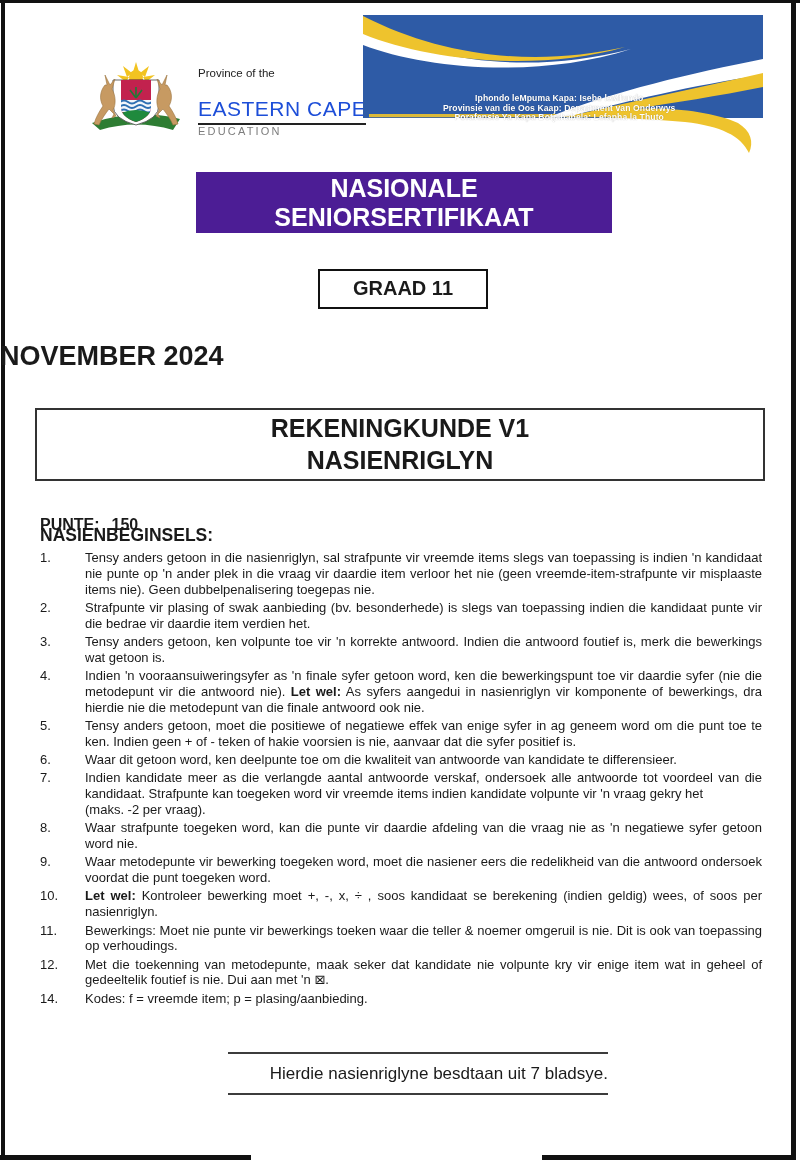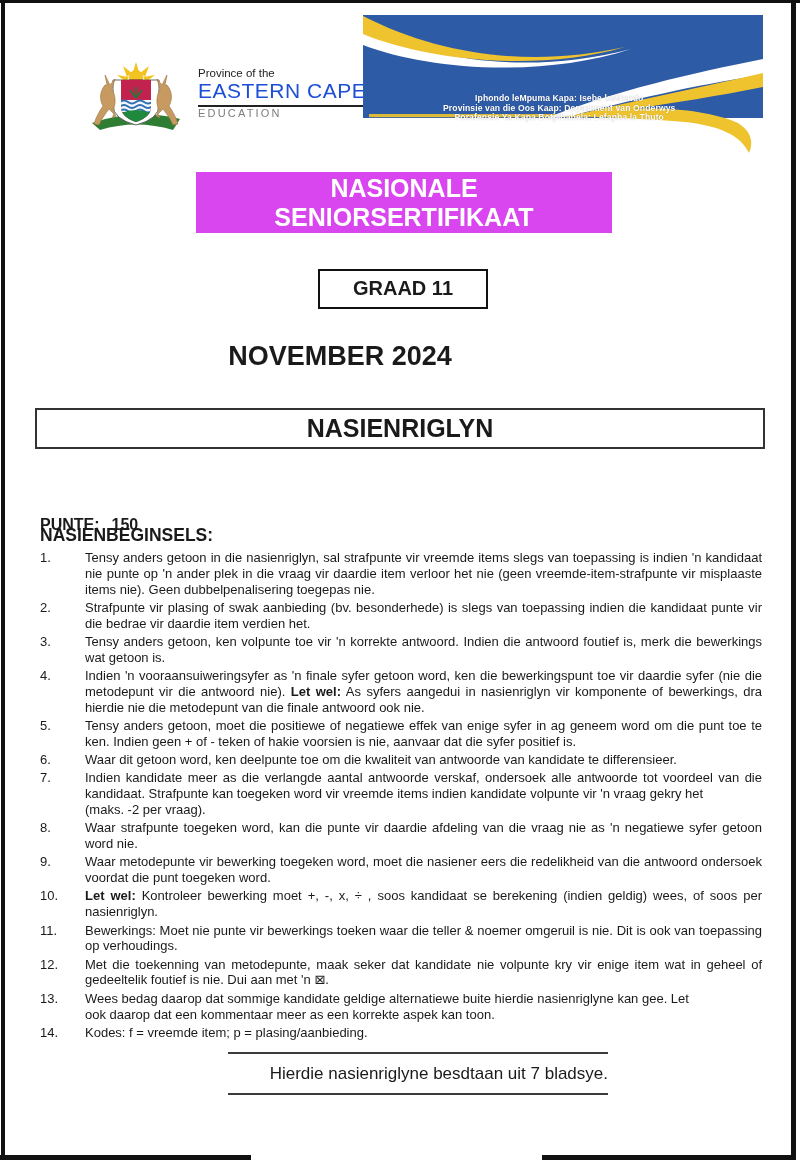--- a/index.html
+++ b/index.html
@@ -12,35 +12,35 @@
   .frame{position:absolute;background:#111;}
   .frame-top{left:0;top:0;width:800px;height:3px;}
   .frame-left{left:1px;top:0;width:4px;height:1160px;}
   .frame-right{left:791px;top:0;width:5px;height:1160px;}
   .frame-bottom-l{left:0;top:1155px;width:251px;height:5px;}
   .frame-bottom-r{left:542px;top:1155px;width:254px;height:5px;}
 
   
   .coat{position:absolute;left:76px;top:60px;}
   .logo-text{position:absolute;left:198px;top:68px;line-height:1;}
-  .logo-line1{font-size:11.5px;color:#222;margin-bottom:0;}
+  .logo-line1{font-size:11.5px;color:#222;margin-bottom:18px;}
   .logo-line2{font-size:21px;color:#1d4ed8;letter-spacing:0.5px;padding-bottom:4px;border-bottom:2px solid #222;display:inline-block;min-width:132px;}
   .logo-line3{font-size:11px;color:#7d7d7d;letter-spacing:2.2px;margin-top:1px;}
 
   
   .banner{position:absolute;left:363px;top:15px;width:400px;height:140px;}
   .banner svg{position:absolute;left:0;top:0;}
   .banner-text{position:absolute;left:80px;top:79px;color:#ffffff;font-size:8.6px;line-height:9.6px;font-weight:bold;letter-spacing:0.1px;text-shadow:0 0 1px rgba(0,0,0,.35);text-align:center;}
 
   
-  .cert-box{position:absolute;left:196px;top:172px;width:416px;height:61px;background:#d946ef;color:#fff;
+  .cert-box{position:absolute;left:196px;top:172px;width:416px;height:61px;background:#4c1d95;color:#fff;
     text-align:center;font-weight:bold;font-size:25px;line-height:29px;padding-top:2px;box-sizing:border-box;}
   .grade-box{position:absolute;left:318px;top:269px;width:170px;height:40px;border:2px solid #111;box-sizing:border-box;
     text-align:center;font-weight:bold;font-size:20px;line-height:35px;}
-  .date-title{position:absolute;left:0;top:341px;width:680px;text-align:center;font-weight:bold;font-size:27px;}
+  .date-title{position:absolute;left:0;top:341px;width:680px;font-weight:bold;font-size:27px;}
   .subject-box{position:absolute;left:35px;top:408px;width:730px;border:2px solid #333;box-sizing:border-box;
     text-align:center;font-weight:bold;font-size:25px;line-height:32px;padding:2px 0 3px 0;}
 
   .marks-line{position:absolute;left:40px;top:492px;font-weight:bold;font-size:16px;margin-top:24px;}
   .marks-line .val{margin-left:12px;}
   .principles-heading{position:absolute;left:40px;top:525px;font-weight:bold;font-size:17.5px;}
 
   .principles{position:absolute;left:40px;top:550px;width:722px;}
   .p-item{display:flex;margin-bottom:2.5px;}
   .p-num{flex:none;width:45px;font-size:13px;line-height:15.8px;}
@@ -135,20 +135,21 @@
 <div class="cert-box">
   <div>NASIONALE</div>
   <div>SENIORSERTIFIKAAT</div>
 </div>
 
 <div class="grade-box">GRAAD 11</div>
 
 <div class="date-title">NOVEMBER 2024</div>
 
 <div class="subject-box">
+  <div>REKENINGKUNDE V1</div>
   <div>NASIENRIGLYN</div>
 </div>
 
 <div class="marks-line">
   <span>PUNTE:</span><span class="val">150</span>
 </div>
 
 <div class="principles-heading">NASIENBEGINSELS:</div>
 
 <div class="principles">
@@ -195,23 +196,18 @@
     </div>
     <div class="p-item">
       <div class="p-num">11.</div>
       <div class="p-txt"><span>Bewerkings: Moet nie punte vir bewerkings toeken waar die teller &amp; noemer omgeruil is nie. Dit is ook van toepassing op verhoudings.</span></div>
     </div>
     <div class="p-item">
       <div class="p-num">12.</div>
       <div class="p-txt"><span>Met die toekenning van metodepunte, maak seker dat kandidate nie volpunte kry vir enige item wat in geheel of gedeeltelik foutief is nie. Dui aan met 'n ⊠.</span></div>
     </div>
     <div class="p-item">
-      <div class="p-num">13.</div>
-      <div class="p-txt"><span>Wees bedag daarop dat sommige kandidate geldige alternatiewe buite hierdie nasienriglyne kan gee. Let
-ook daarop dat een kommentaar meer as een korrekte aspek kan toon.</span></div>
-    </div>
-    <div class="p-item">
       <div class="p-num">14.</div>
       <div class="p-txt"><span>Kodes: f = vreemde item; p = plasing/aanbieding.</span></div>
     </div>
   </div>
 
 <div class="footer-note">Hierdie nasienriglyne besdtaan uit 7 bladsye.</div>
 
 </body></html>

